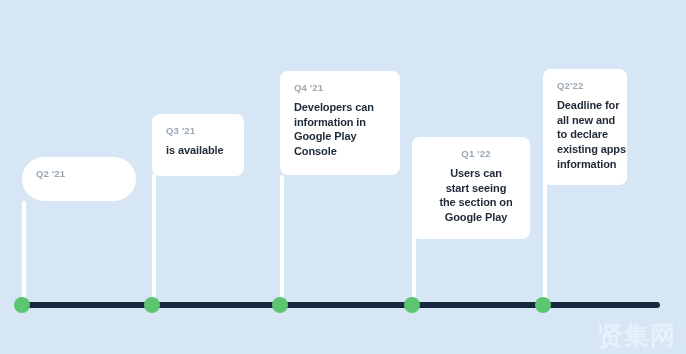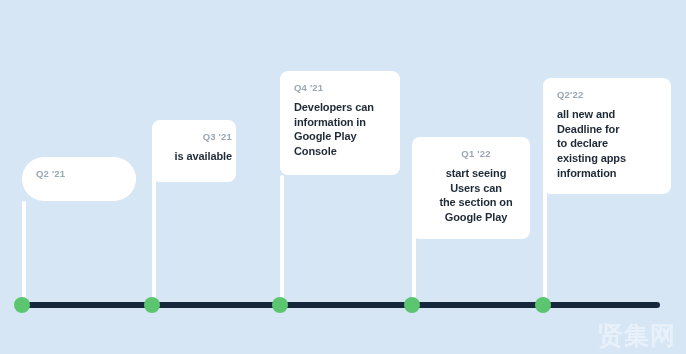--- a/index.html
+++ b/index.html
@@ -109,21 +109,21 @@
       <div class="milestone" style="left: 22px;">
         <div class="stem" style="top: 201px; height: 104px;"></div>
         <div class="dot"></div>
         <div class="card" style="top: 157px; width: 114px; min-height: 44px; border-radius: 27px;">
           <div class="card-quarter">Q2 '21</div>
         </div>
       </div>
       <div class="milestone" style="left: 152px;">
         <div class="stem" style="top: 174px; height: 131px;"></div>
         <div class="dot"></div>
-        <div class="card" style="top: 120px; width: 84px; min-height: 62px; text-align: right;">
+        <div class="card" style="top: 114px; width: 92px; min-height: 62px;">
           <div class="card-quarter">Q3 '21</div>
           <div class="card-title">
             <span class="ln">is available</span>
           </div>
         </div>
       </div>
       <div class="milestone" style="left: 280px;">
         <div class="stem" style="top: 175px; height: 130px;"></div>
         <div class="dot"></div>
         <div class="card" style="top: 71px; width: 120px; min-height: 104px;">
@@ -135,35 +135,35 @@
             <span class="ln">Console</span>
           </div>
         </div>
       </div>
       <div class="milestone" style="left: 412px;">
         <div class="stem" style="top: 215px; height: 90px;"></div>
         <div class="dot"></div>
         <div class="card" style="top: 137px; width: 118px; min-height: 78px; text-align: center;">
           <div class="card-quarter">Q1 '22</div>
           <div class="card-title">
+            <span class="ln">Users can</span>
             <span class="ln">start seeing</span>
-            <span class="ln">Users can</span>
             <span class="ln">the section on</span>
             <span class="ln">Google Play</span>
           </div>
         </div>
       </div>
       <div class="milestone" style="left: 543px;">
         <div class="stem" style="top: 171px; height: 134px;"></div>
         <div class="dot"></div>
-        <div class="card" style="top: 78px; width: 128px; min-height: 102px;">
+        <div class="card" style="top: 69px; width: 84px; min-height: 102px;">
           <div class="card-quarter">Q2'22</div>
           <div class="card-title">
+            <span class="ln">Deadline for</span>
             <span class="ln">all new and</span>
-            <span class="ln">Deadline for</span>
             <span class="ln">to declare</span>
             <span class="ln">existing apps</span>
             <span class="ln">information</span>
           </div>
         </div>
       </div>
     </div>
 
   <div class="watermark">贤集网</div>
 

